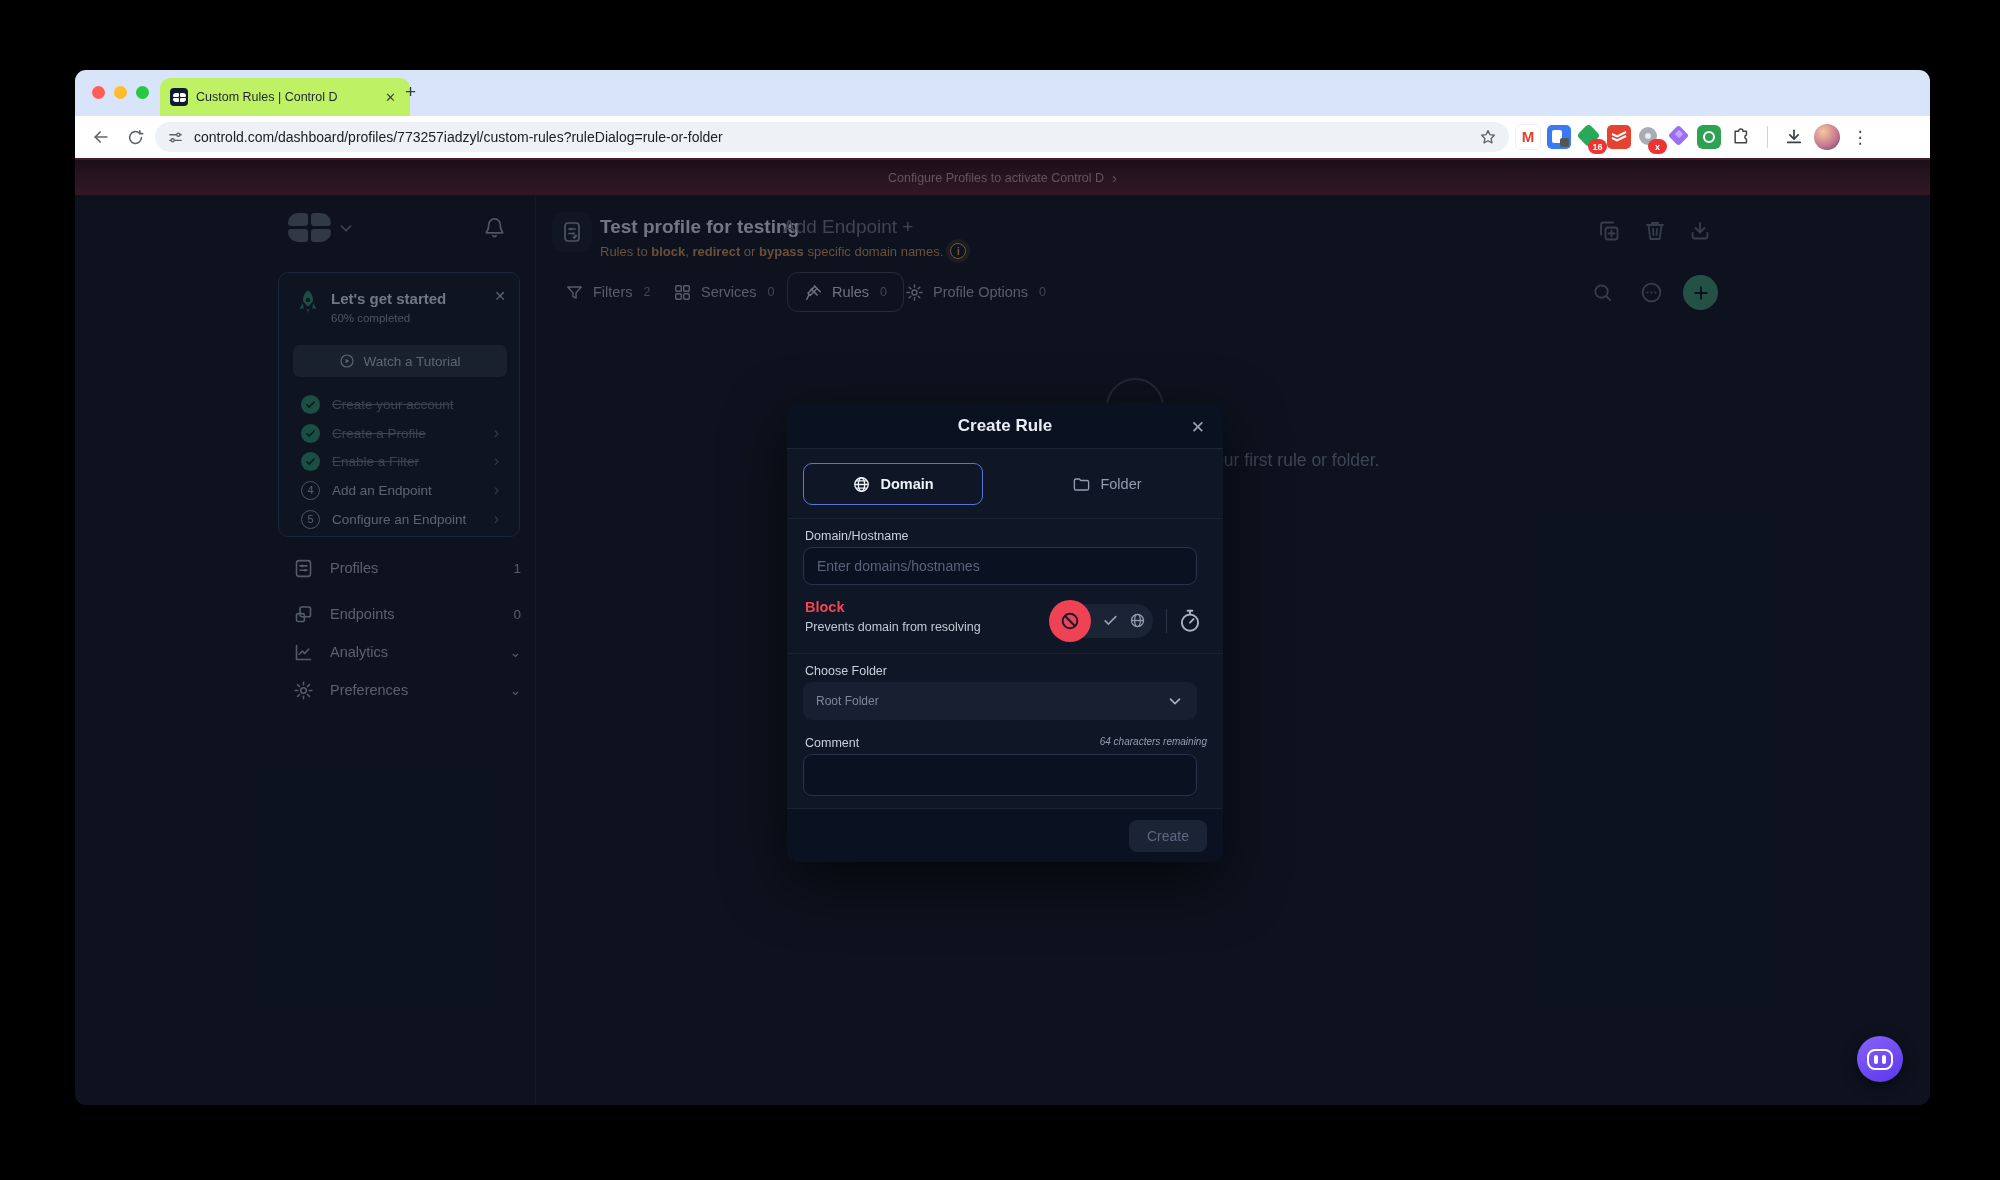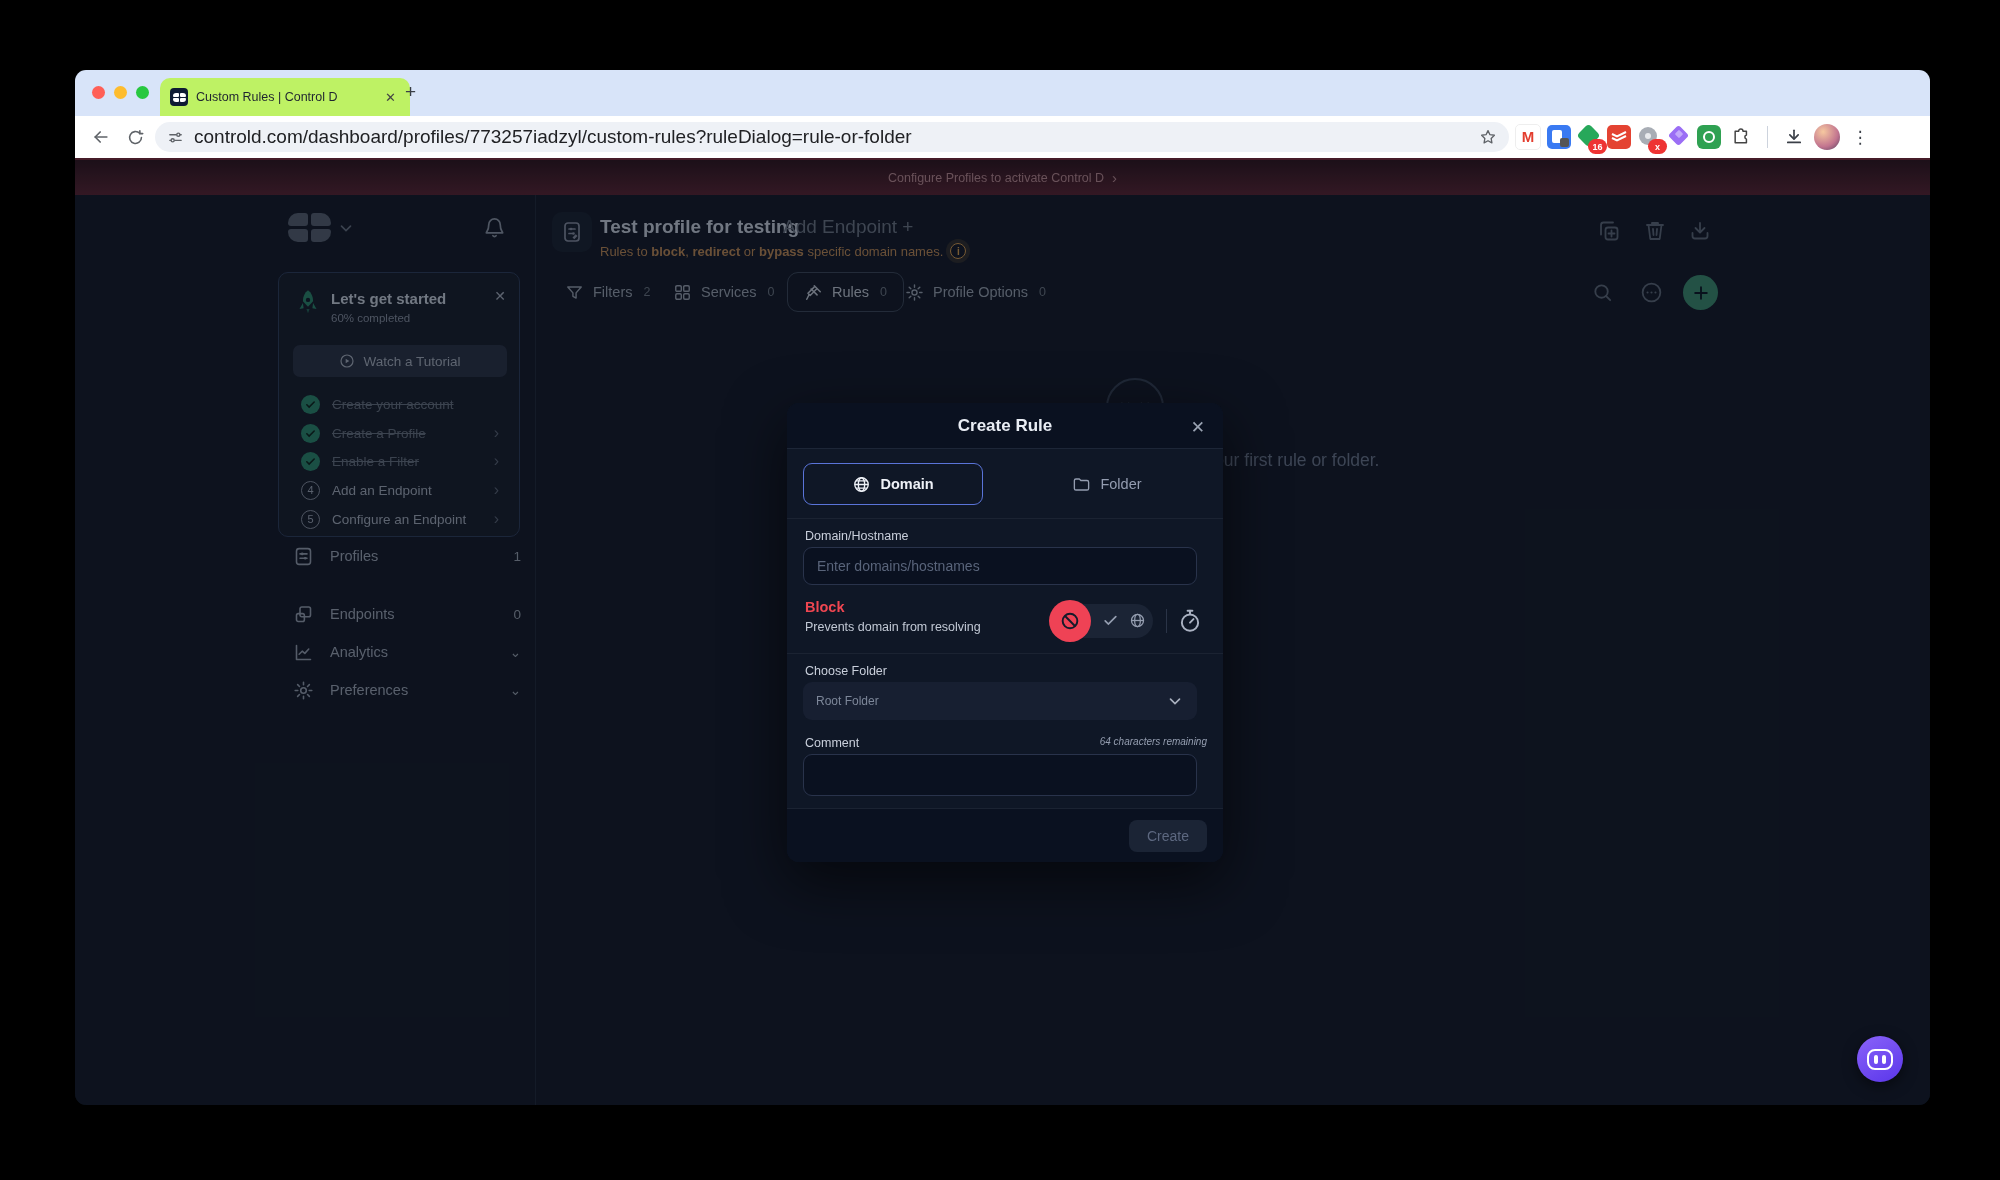--- a/index.html
+++ b/index.html
@@ -16,21 +16,21 @@
   .tab{position:absolute;left:85px;top:8px;width:230px;height:38px;background:#bef264;
        border-radius:10px 10px 0 0;display:flex;align-items:center;padding:0 10px;gap:8px;}
   .tab .fav{width:18px;height:18px;border-radius:4px;background:#0e1b33;display:flex;align-items:center;justify-content:center;flex:0 0 auto;}
   .tab .ttl{font-size:12.5px;color:#1f2430;white-space:nowrap;overflow:hidden;flex:1;}
   .tab .x{color:#444;font-size:13px;padding:2px 4px;}
   .newtab{position:absolute;left:330px;top:12px;color:#3a3f47;font-size:19px;line-height:19px;}
   .toolbar{height:42px;background:#fff;display:flex;align-items:center;padding:0 12px;gap:6px;flex:0 0 auto;}
   .tbic{color:#5f6368;display:flex;align-items:center;justify-content:center;width:28px;height:28px;}
   .omnibox{height:30px;background:#eef1f6;border-radius:15px;flex:0 0 auto;width:1330px;
            display:flex;align-items:center;padding:0 12px;gap:10px;color:#202124;}
-  .omnibox .url{font-size:19px;color:#202124;flex:1;white-space:nowrap;overflow:hidden;}
+  .omnibox .url{font-size:14px;color:#202124;flex:1;white-space:nowrap;overflow:hidden;}
   .ext{width:24px;height:24px;border-radius:5px;position:relative;flex:0 0 auto;}
   .badge{position:absolute;right:-6px;bottom:-5px;min-width:15px;height:15px;border-radius:8px;background:#e33;
          color:#fff;font-size:9px;font-weight:bold;display:flex;align-items:center;justify-content:center;padding:0 2px;}
   .sep{width:1px;height:22px;background:#cdd3dd;margin:0 6px;}
   .avatar{width:26px;height:26px;border-radius:50%;background:radial-gradient(circle at 35% 30%,#f6c8a0,#c2748f 60%,#50405f);}
 
   
   .content{flex:1;background:#161d2c;position:relative;overflow:hidden;}
   .banner{position:absolute;left:0;top:0;width:100%;height:37px;
           background:linear-gradient(#321823,#5c2737);border-top:2px solid #7e2e40;box-sizing:border-box;
@@ -299,21 +299,21 @@
         <span class="clabel">Add an Endpoint</span>
         <span class="chev">›</span>
       </div>
       <div class="chk todo" style="top:235px">
         <span class="cnum">5</span>
         <span class="clabel">Configure an Endpoint</span>
         <span class="chev">›</span>
       </div>
     </div>
 
-    <div class="nav" style="top:384px">
+    <div class="nav" style="top:396px">
       <span>
           <svg width="21" height="21" viewBox="0 0 24 24" fill="none" stroke="currentColor" stroke-width="1.8" stroke-linecap="round">
             <rect x="4" y="3" width="16" height="18" rx="3"></rect>
             <path d="M8 9h8"></path>
             <circle cx="10.5" cy="9" r="1.5" fill="currentColor" stroke="none"></circle>
             <path d="M8 14h8"></path>
             <circle cx="14" cy="14" r="1.5" fill="currentColor" stroke="none"></circle>
           </svg>
         </span>
       <span class="nl">Profiles</span>

